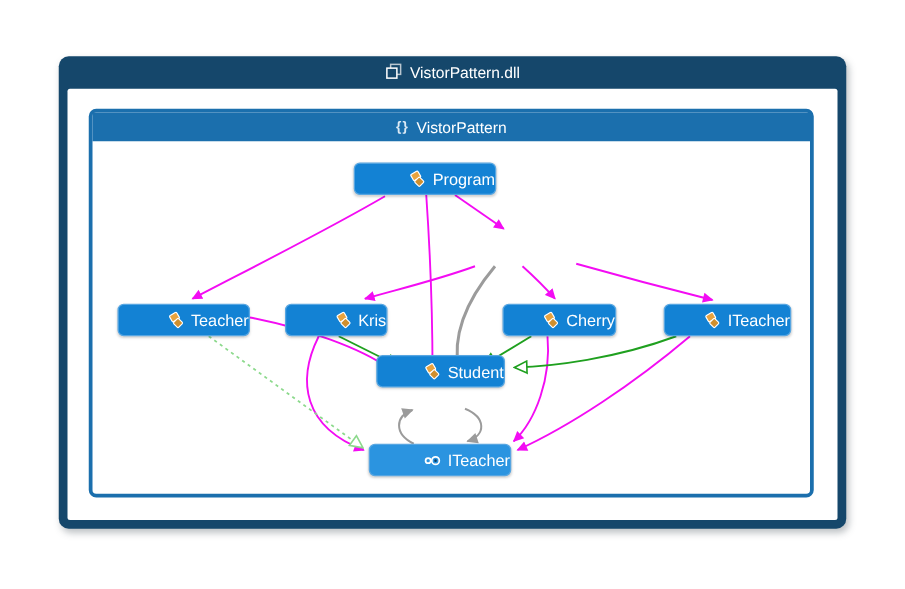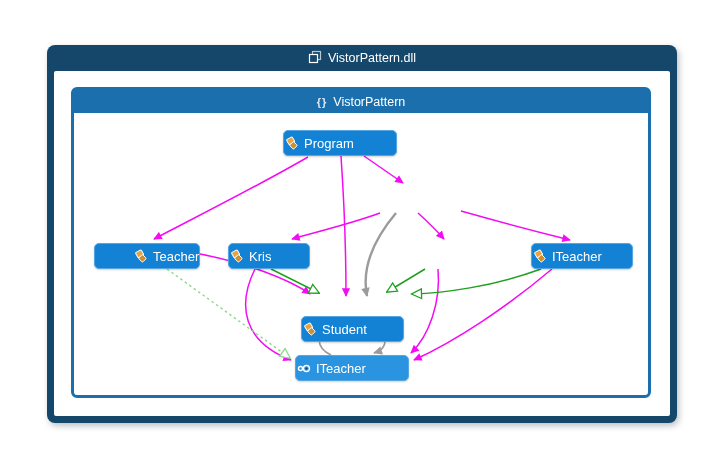--- a/index.html
+++ b/index.html
@@ -31,21 +31,21 @@
     height:23px;background:var(--group-chrome,#1b6fad);
     display:flex;align-items:center;justify-content:center;gap:6px;
     color:#ffffff;font-size:12.5px;
   }
   .g-icon{font-weight:bold;font-size:11px;color:#dceaf5;letter-spacing:1px;}
   #edges{position:absolute;left:0;top:0;z-index:3;pointer-events:none;}
   #edges path{pointer-events:stroke;}
   #node-layer{position:absolute;left:0;top:0;width:724px;height:471px;z-index:4;pointer-events:none;}
   .node{
     position:absolute;box-sizing:border-box;pointer-events:auto;
-    display:flex;align-items:center;justify-content:flex-start;gap:4px;
+    display:flex;align-items:center;justify-content:flex-end;gap:4px;
     background:var(--node-fill,#1382d4);
     border:1px solid var(--node-border,#57a6e2);
     border-radius:5px;color:#ffffff;font-size:13px;
     box-shadow:0 1px 2px rgba(0,0,0,.18);
   }
   .node-icon{display:flex;align-items:center;}
   .node-label{white-space:nowrap;}
 </style>
 </head>
 <body>
@@ -128,30 +128,39 @@
     </div>
     <div class="node" style="left: 228px; top: 243px; width: 82px; height: 26px;">
       <span class="node-icon">
         <svg width="16" height="15" viewBox="0 0 16 16">
           <rect x="3" y="2" width="7" height="6" rx="1" fill="#e8a33e" stroke="#ffffff" stroke-width="1" transform="rotate(-30 6.5 5)"></rect>
           <rect x="6.5" y="7" width="6" height="6" rx="1" fill="#cf8f2e" stroke="#ffffff" stroke-width="1" transform="rotate(45 9.5 10)"></rect>
         </svg>
       </span>
       <span class="node-label">Kris</span>
     </div>
+    <div class="node" style="left: 402px; top: 243px; width: 91px; height: 26px;">
+      <span class="node-icon">
+        <svg width="16" height="15" viewBox="0 0 16 16">
+          <rect x="3" y="2" width="7" height="6" rx="1" fill="#e8a33e" stroke="#ffffff" stroke-width="1" transform="rotate(-30 6.5 5)"></rect>
+          <rect x="6.5" y="7" width="6" height="6" rx="1" fill="#cf8f2e" stroke="#ffffff" stroke-width="1" transform="rotate(45 9.5 10)"></rect>
+        </svg>
+      </span>
+      <span class="node-label">Cherry</span>
+    </div>
     <div class="node" style="left: 531px; top: 243px; width: 102px; height: 26px;">
       <span class="node-icon">
         <svg width="16" height="15" viewBox="0 0 16 16">
           <rect x="3" y="2" width="7" height="6" rx="1" fill="#e8a33e" stroke="#ffffff" stroke-width="1" transform="rotate(-30 6.5 5)"></rect>
           <rect x="6.5" y="7" width="6" height="6" rx="1" fill="#cf8f2e" stroke="#ffffff" stroke-width="1" transform="rotate(45 9.5 10)"></rect>
         </svg>
       </span>
       <span class="node-label">ITeacher</span>
     </div>
-    <div class="node" style="left: 301px; top: 316px; width: 103px; height: 26px;">
+    <div class="node" style="left: 301px; top: 284px; width: 103px; height: 26px;">
       <span class="node-icon">
         <svg width="16" height="15" viewBox="0 0 16 16">
           <rect x="3" y="2" width="7" height="6" rx="1" fill="#e8a33e" stroke="#ffffff" stroke-width="1" transform="rotate(-30 6.5 5)"></rect>
           <rect x="6.5" y="7" width="6" height="6" rx="1" fill="#cf8f2e" stroke="#ffffff" stroke-width="1" transform="rotate(45 9.5 10)"></rect>
         </svg>
       </span>
       <span class="node-label">Student</span>
     </div>
     <div class="node" style="left: 295px; top: 355px; width: 114px; height: 26px; background: rgb(43, 148, 224);">
       <span class="node-icon">

